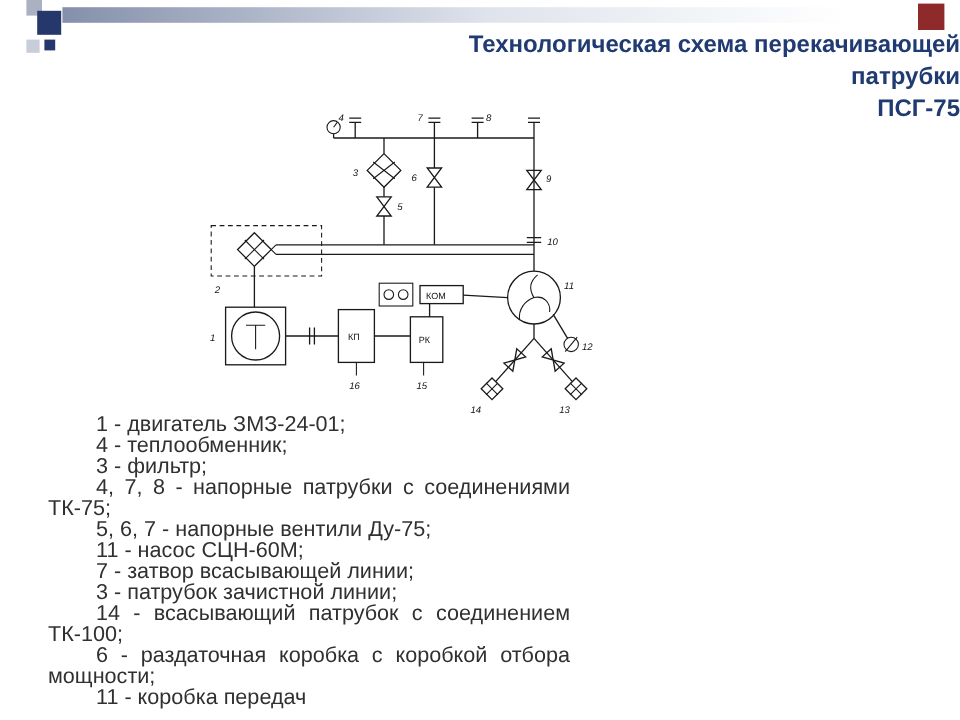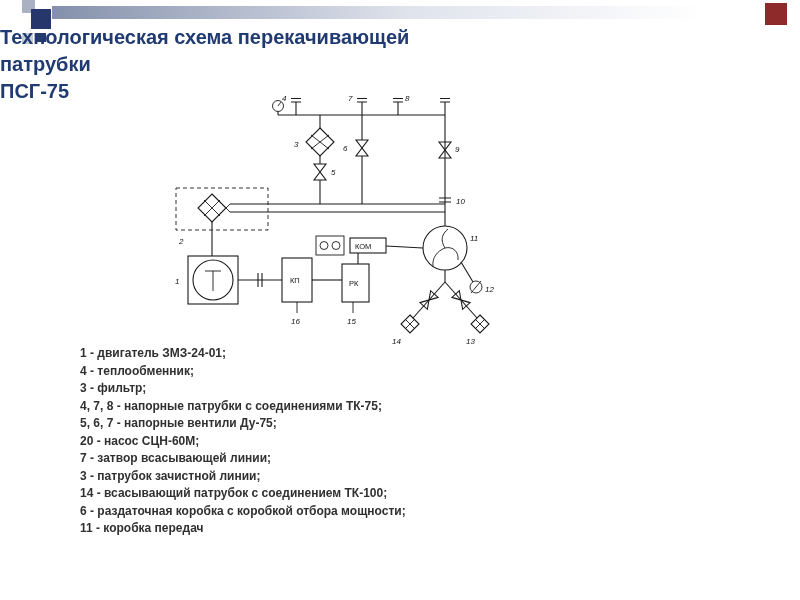--- a/index.html
+++ b/index.html
@@ -10,35 +10,35 @@
   .abs{position:absolute;}
   
   #sq-gray1{left:22px;top:0;width:13px;height:13px;background:#aab1c2;}
   #sq-navy1{left:31px;top:9px;width:20px;height:20px;background:#26386b;}
   #sq-gray2{left:22px;top:33px;width:11px;height:11px;background:#c8cdd9;}
   #sq-navy2{left:37px;top:33px;width:9px;height:9px;background:#26386b;}
   #grad-bar{left:52px;top:6px;width:710px;height:13px;
     background:linear-gradient(to right,#8490ab,#dfe3ec 50%,#ffffff 92%);}
   #red-sq{left:765px;top:3px;width:22px;height:22px;background:#8e2a2a;}
   
-  .title-line{left:0;width:100%;text-align:left;color:#203a72;
+  .title-line{left:0;width:100%;text-align:right;color:#203a72;
     font-weight:bold;font-size:20px;line-height:27px;white-space:nowrap;}
   #title1{top:24px;}
   #title2{top:51px;}
   #title3{top:78px;z-index:1;}
   
   #diagram-panel{left:170px;top:88px;width:362px;height:262px;background:#ffffff;z-index:2;}
   #diagram-panel svg{display:block;}
   .dline{stroke:#1a1a1a;stroke-width:1.1;fill:none;}
   .dthin{stroke:#1a1a1a;stroke-width:0.9;fill:none;}
   .dlabel{font-family:"Liberation Sans",sans-serif;font-size:8px;font-style:italic;fill:#111;}
   .dboxtext{font-family:"Liberation Sans",sans-serif;font-size:7.5px;fill:#111;font-style:normal;}
   
   #legend{left:40px;top:345px;width:435px;color:#303030;
-    font-weight:bold;font-size:12px;line-height:17.5px;z-index:3;}
+    font-weight:normal;font-size:18px;line-height:17.5px;z-index:3;}
   #legend p{margin:0;text-indent:40px;text-align:justify;}
 </style>
 </head>
 <body>
 
 <div class="abs" id="sq-gray1"></div>
 <div class="abs" id="sq-navy1"></div>
 <div class="abs" id="sq-gray2"></div>
 <div class="abs" id="sq-navy2"></div>
 <div class="abs" id="grad-bar"></div>
@@ -200,19 +200,19 @@
 
 </svg>
 </div>
 
 <div class="abs" id="legend">
   <p>1 - двигатель ЗМЗ-24-01;</p>
   <p>4 - теплообменник;</p>
   <p>3 - фильтр;</p>
   <p>4, 7, 8 - напорные патрубки с соединениями ТК-75;</p>
   <p>5, 6, 7 - напорные вентили Ду-75;</p>
-  <p>20 - насос СЦН-60М;</p>
+  <p>11 - насос СЦН-60М;</p>
   <p>7 - затвор всасывающей линии;</p>
   <p>3 - патрубок зачистной линии;</p>
   <p>14 - всасывающий патрубок с соединением ТК-100;</p>
   <p>6 - раздаточная коробка с коробкой отбора мощности;</p>
   <p>11 - коробка передач</p>
 </div>
 
 </body></html>

